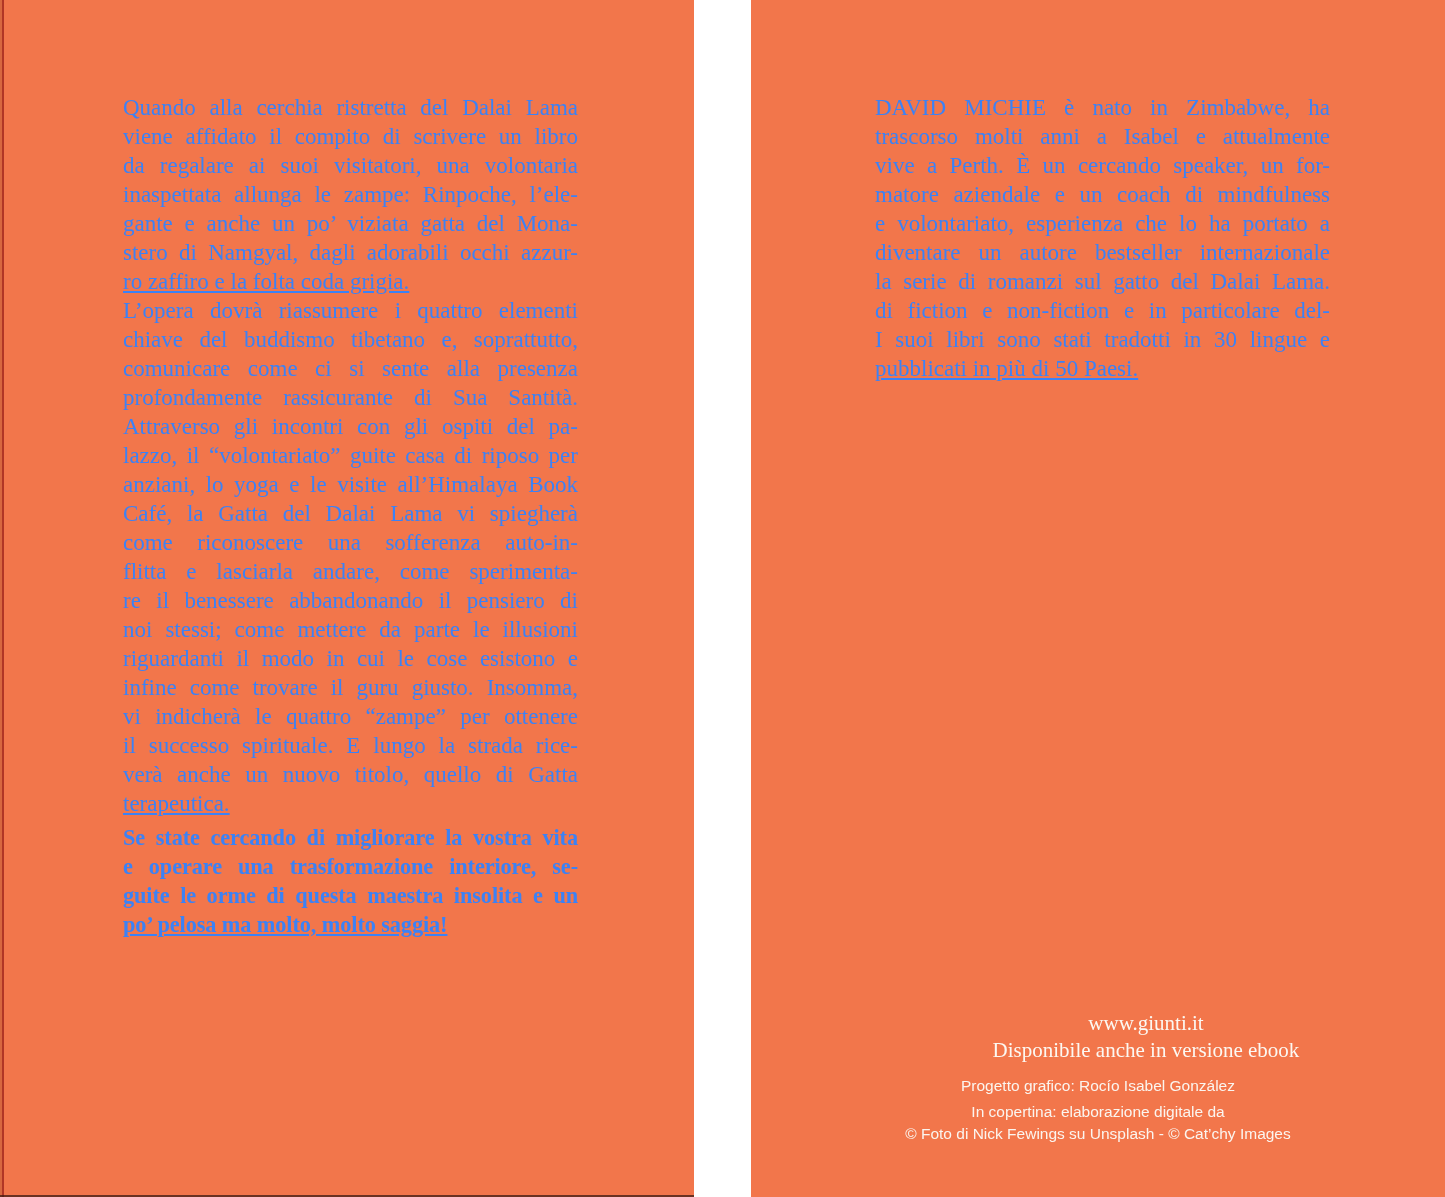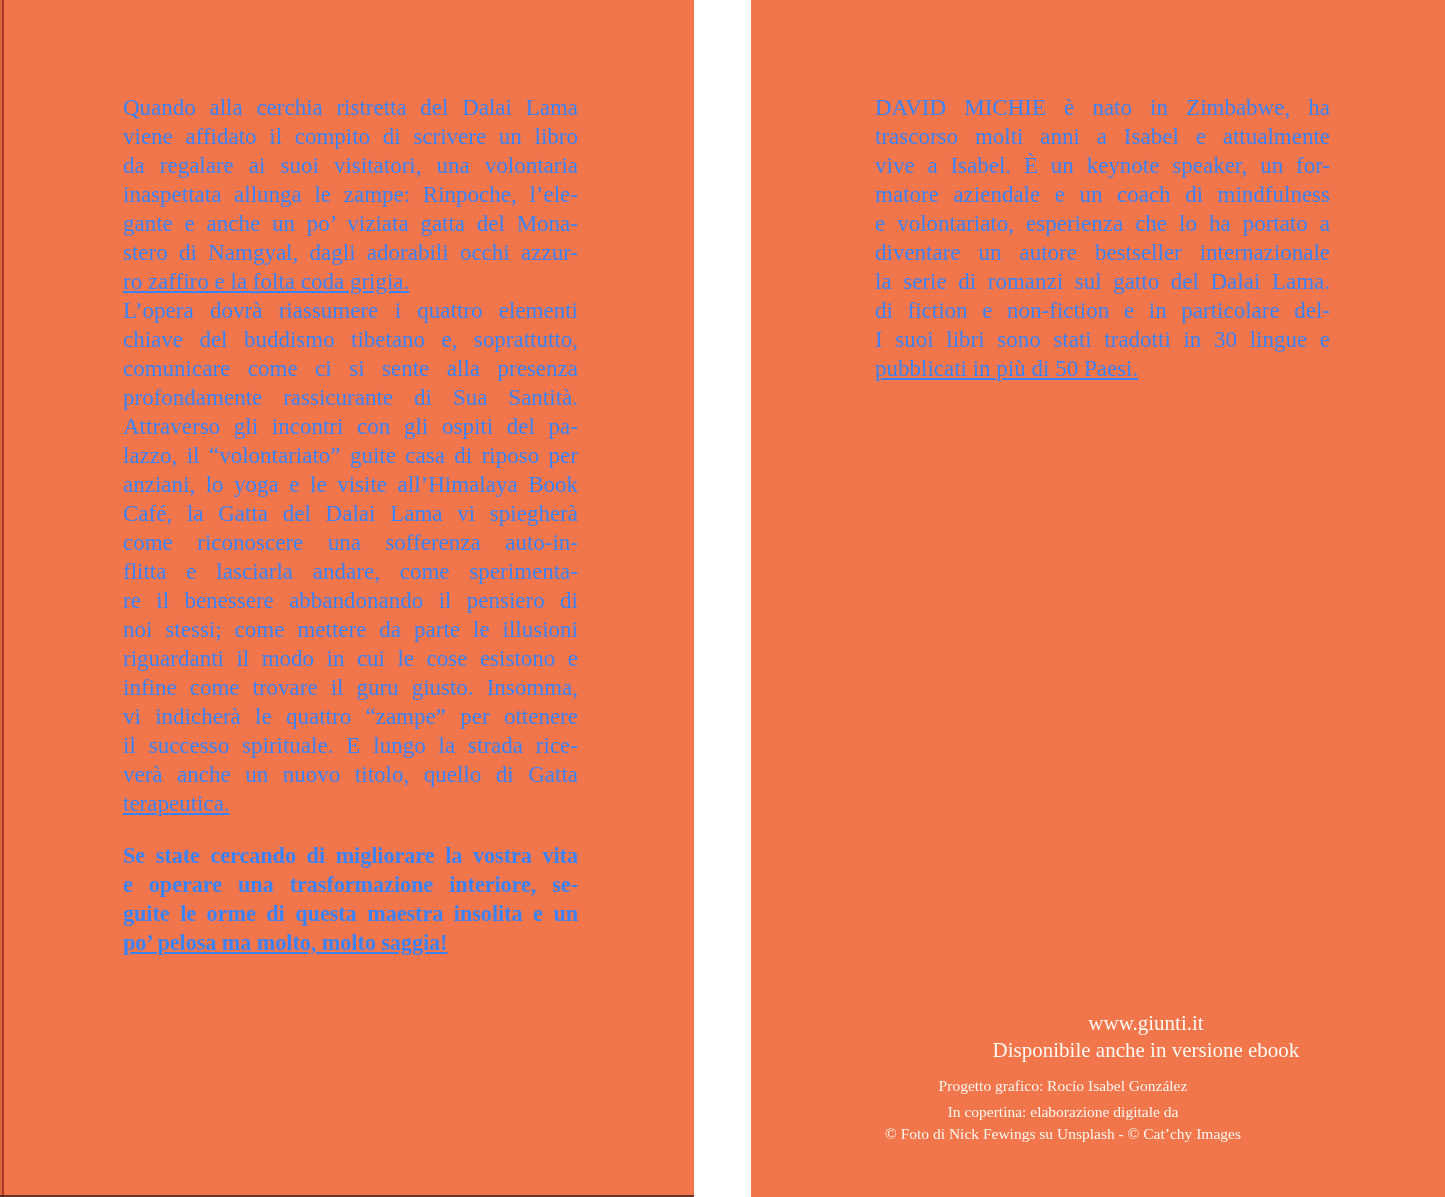--- a/index.html
+++ b/index.html
@@ -49,42 +49,42 @@
     font-size: 23px;
     line-height: 29px;
   }
   #left-text  { left: 123px; top: 93px; }
   #right-text { left: 875px; top: 93px; }
 
   .tline      { text-align: justify; text-align-last: justify; }
   .tline-last { text-align-last: left; text-decoration: underline; }
 
   .bold-par {
-    margin-top: 23px;
+    margin-top: 5px;
     font-weight: bold;
     font-size: 22.3px;
     letter-spacing: -0.1px;
   }
 
   .footer-serif {
     position: absolute;
     left: 751px; top: 1010px;
     width: 790px;
     text-align: center;
     color: #FCF8F2;
     font-size: 21px;
     line-height: 27px;
   }
   .footer-sans {
     position: absolute;
-    left: 716px;
+    left: 751px;
     width: 694px;
     text-align: center;
     color: #FBF5EF;
-    font-family: Liberation Serif, serif;
+    font-family: Liberation Sans, sans-serif;
     font-size: 15.5px;
     line-height: 21.5px;
   }
   #design-credit { top: 1075px; }
   #cover-credit  { top: 1101px; }
 </style>
 </head>
 <body>
 
 <div id="page">
@@ -132,21 +132,21 @@
         <div class="tline">e operare una trasformazione interiore, se-</div>
         <div class="tline">guite le orme di questa maestra insolita e un</div>
         <div class="tline tline-last">po’ pelosa ma molto, molto saggia!</div>
       </div>
   </div>
 
   <div id="right-text" class="textblock">
     <div>
         <div class="tline">DAVID MICHIE è nato in Zimbabwe, ha</div>
         <div class="tline">trascorso molti anni a Isabel e attualmente</div>
-        <div class="tline">vive a Isabel. È un keynote speaker, un for-</div>
+        <div class="tline">vive a Perth. È un cercando speaker, un for-</div>
         <div class="tline">matore aziendale e un coach di mindfulness</div>
         <div class="tline">e volontariato, esperienza che lo ha portato a</div>
         <div class="tline">diventare un autore bestseller internazionale</div>
         <div class="tline">la serie di romanzi sul gatto del Dalai Lama.</div>
         <div class="tline">di fiction e non-fiction e in particolare del-</div>
         <div class="tline">I suoi libri sono stati tradotti in 30 lingue e</div>
         <div class="tline tline-last">pubblicati in più di 50 Paesi.</div>
       </div>
   </div>
 

